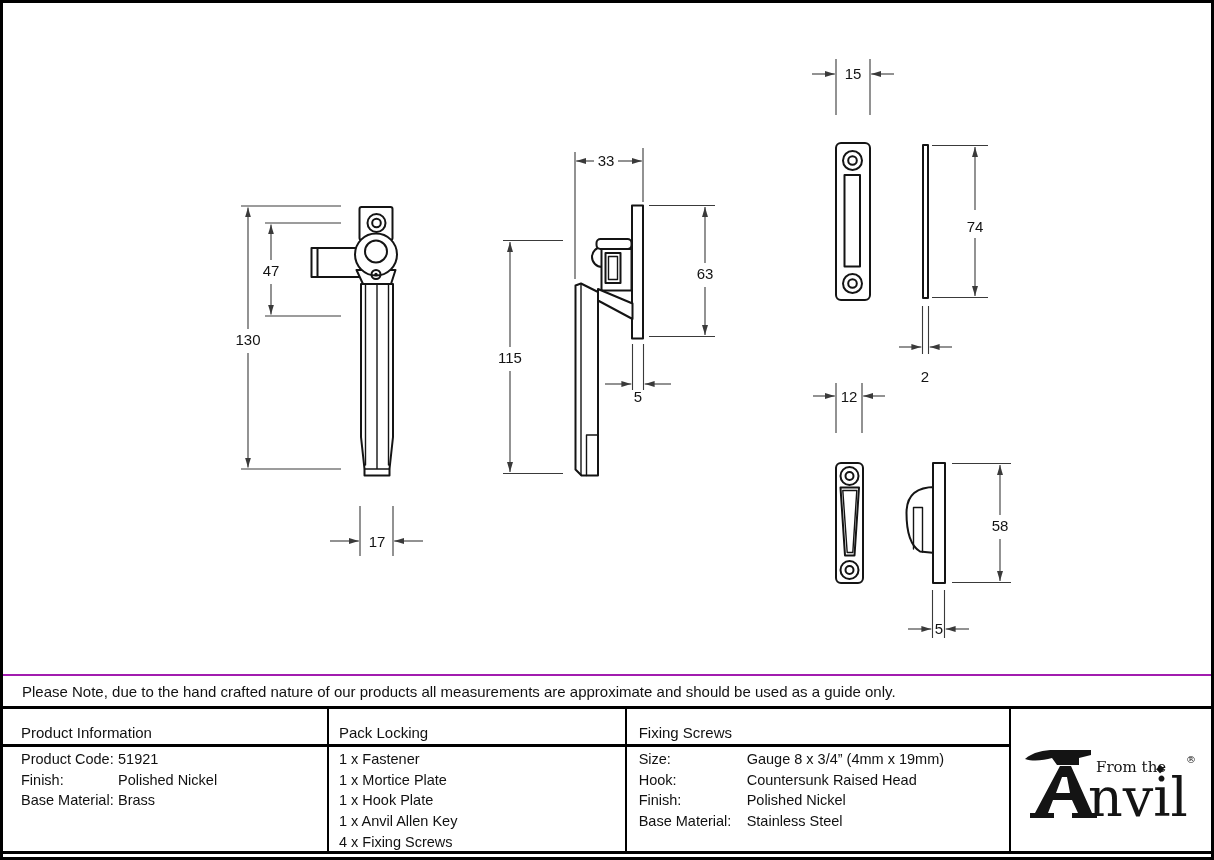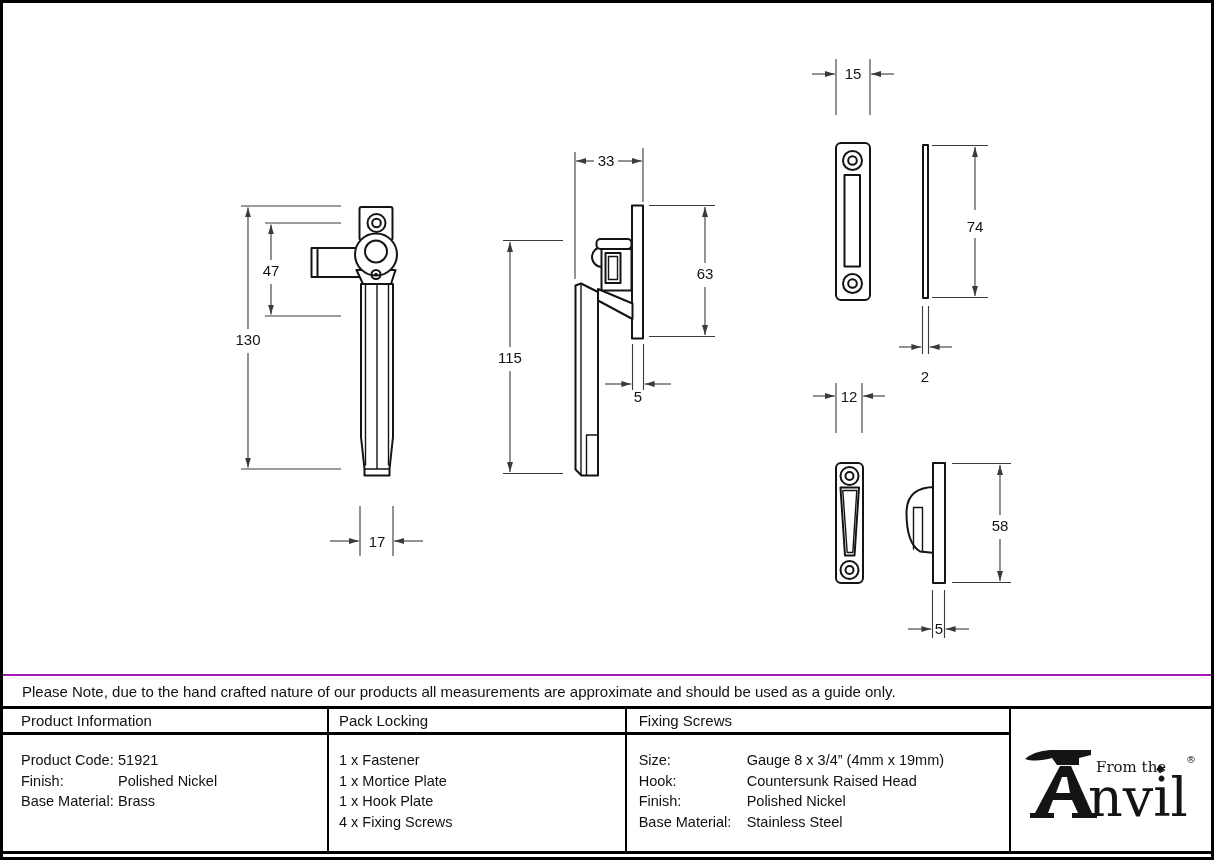--- a/index.html
+++ b/index.html
@@ -18,22 +18,22 @@
   .note{height:33px;border-bottom:3px solid #000;display:flex;align-items:center;
         padding-left:19px;font-size:15px;box-sizing:border-box;}
   .cols{display:flex;height:145px;border-bottom:3px solid #000;box-sizing:border-box;}
   .col{box-sizing:border-box;height:100%;}
   .col.bordered{border-right:2px solid #000;}
   .col-product{width:346px;}
   .col-pack{width:316px;}
   .col-screws{width:408px;}
   .col-logo{flex:1;display:flex;align-items:center;justify-content:center;}
   .col-header{height:26px;border-bottom:3px solid #000;display:flex;align-items:center;
-              font-size:15px;box-sizing:border-box;}
-  .col-body{padding-top:15px;font-size:14.5px;line-height:20.7px;}
+              font-size:15px;box-sizing:border-box;margin-top:12px;}
+  .col-body{padding-top:2px;font-size:14.5px;line-height:20.7px;}
   .col-product .col-header,.col-product .col-body{padding-left:18px;}
   .col-pack .col-header,.col-pack .col-body{padding-left:10px;}
   .col-screws .col-header,.col-screws .col-body{padding-left:12px;}
   .kv{display:flex;}
   .col-product .kv .k{width:97px;flex:none;}
   .col-screws .kv .k{width:108px;flex:none;}
   .logo-svg text{fill:#141414;}
   .logo-name{font:54px "DejaVu Serif","Liberation Serif",serif;}
   .logo-prefix{font:15px "DejaVu Serif","Liberation Serif",serif;}
   .logo-diamond{font:11px "DejaVu Sans",sans-serif;}
@@ -178,20 +178,21 @@
           </div>
         </div>
       </div>
 
       <div class="col col-pack bordered">
         <div class="col-header">Pack Locking</div>
         <div class="col-body">
           <div>1 x Fastener</div>
           <div>1 x Mortice Plate</div>
           <div>1 x Hook Plate</div>
+          <div>1 x Anvil Allen Key</div>
           <div>4 x Fixing Screws</div>
         </div>
       </div>
 
       <div class="col col-screws bordered">
         <div class="col-header">Fixing Screws</div>
         <div class="col-body">
           <div class="kv">
             <span class="k">Size:</span>
             <span class="v">Gauge 8 x 3/4” (4mm x 19mm)</span>

